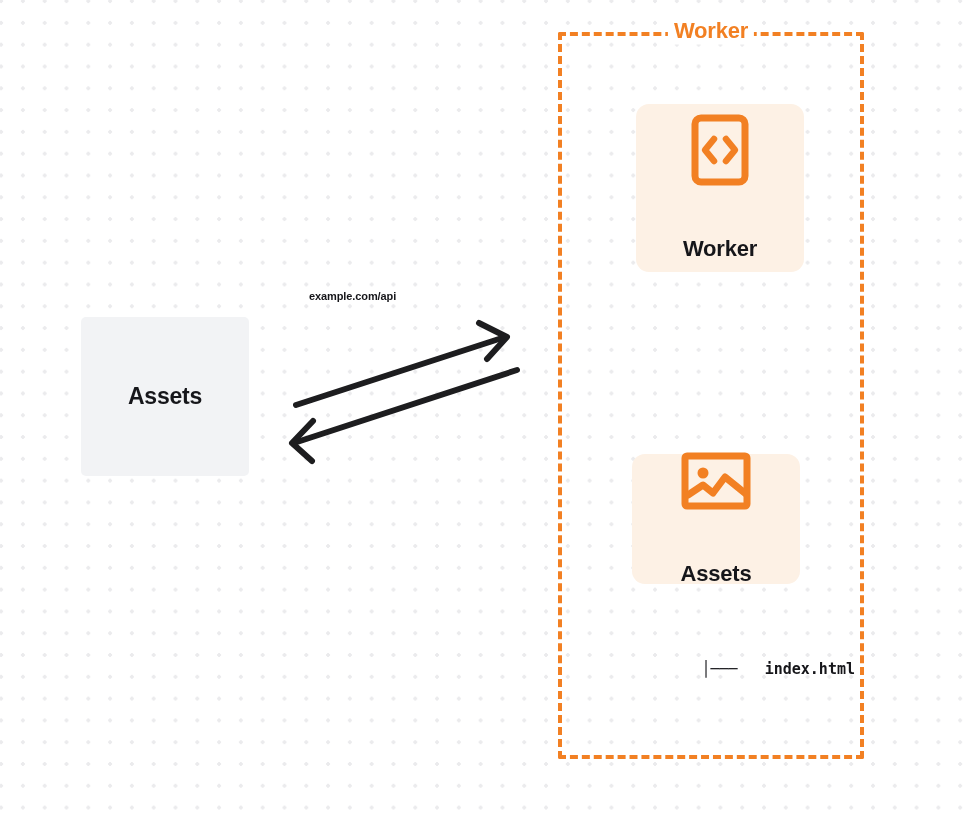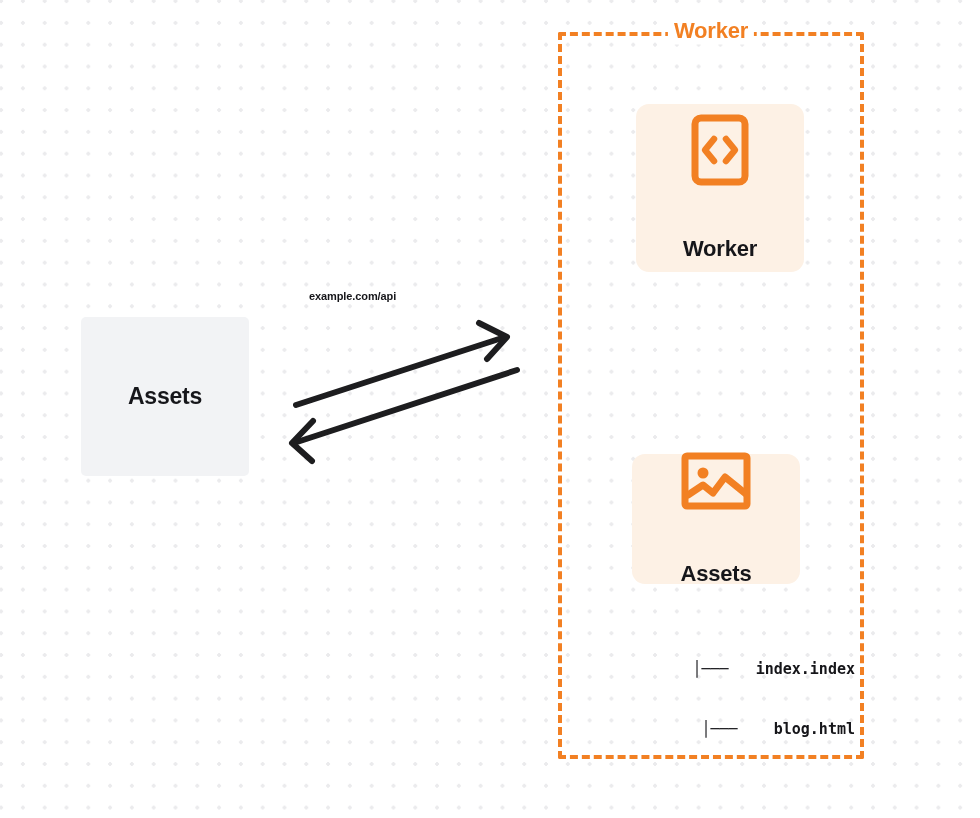--- a/index.html
+++ b/index.html
@@ -190,19 +190,18 @@
         <svg width="70" height="60" viewBox="0 0 70 60">
           <rect x="4" y="5" width="62" height="50" rx="2" ry="2" fill="none" stroke="#f28023" stroke-width="7"></rect>
           <circle cx="22" cy="22" r="5.5" fill="#f28023"></circle>
           <polyline points="7,44 22,34 32,42 44,26 65,43" fill="none" stroke="#f28023" stroke-width="7" stroke-linecap="round" stroke-linejoin="round"></polyline>
         </svg>
       </span>
       <span class="service-label">Assets</span>
     </div>
 
     <div id="file-tree">
-      <span class="tree-row">   │───   index.index</span>
-      <span class="tree-row">   │───    blog.html</span>
+      <span class="tree-row">   │───   index.html</span>
       
     </div>
 
   </div>
 </div>
 
 </body></html>

